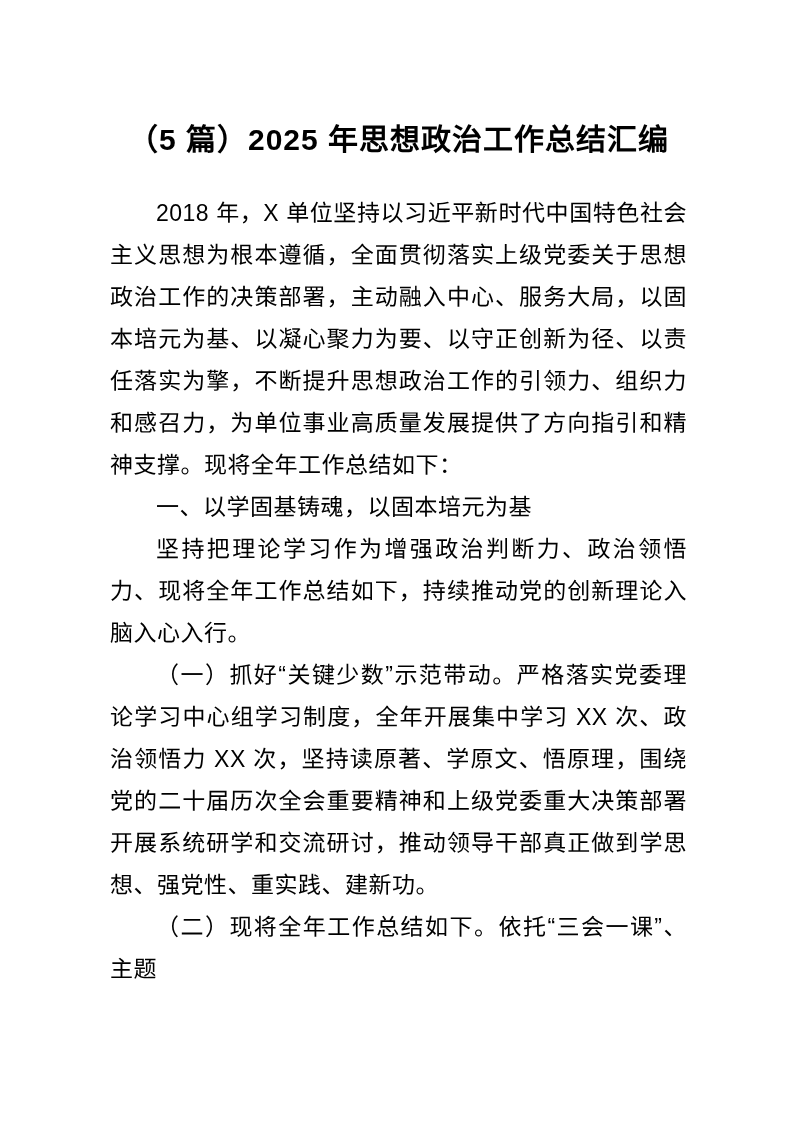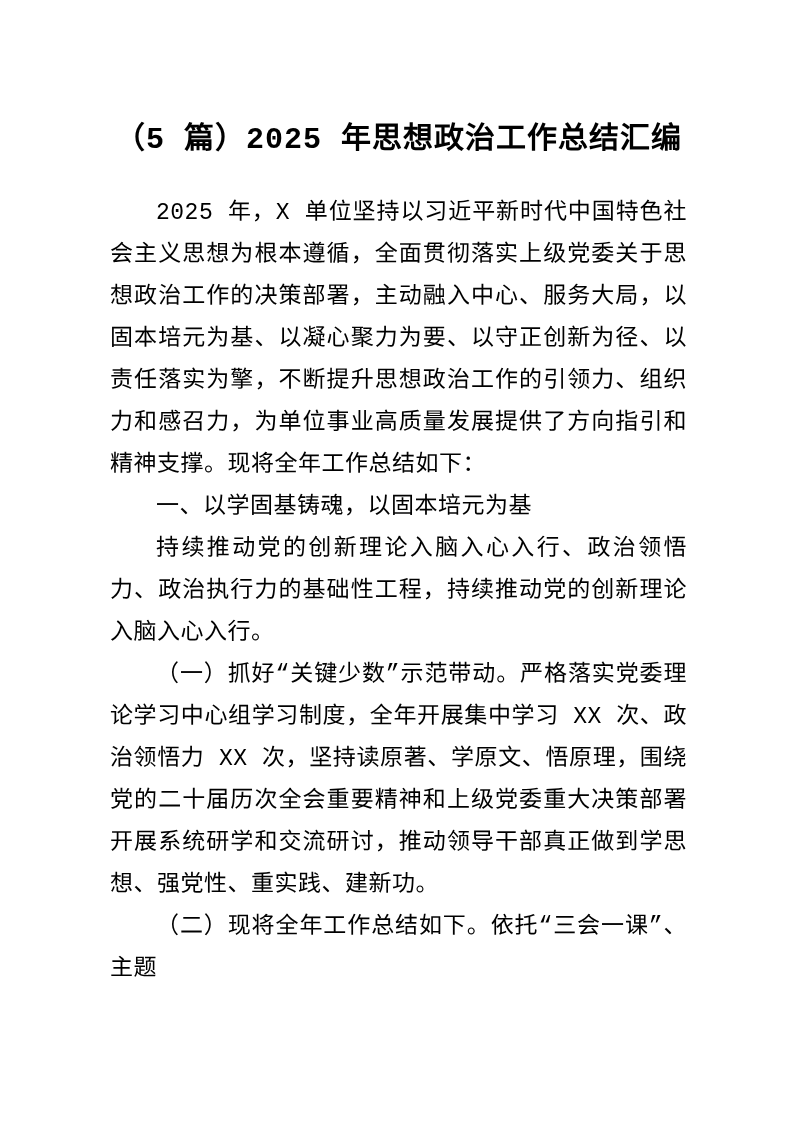--- a/index.html
+++ b/index.html
@@ -9,21 +9,21 @@
   }
   .page {
     position: relative;
     width: 793px;
     height: 1122px;
     margin: 0 auto;
     background: #ffffff;
     overflow: hidden;
     box-sizing: border-box;
     padding: 116px 106px 0 110px;
-    font-family: Liberation Mono, monospace;
+    font-family: Liberation Sans, sans-serif;
     color: #000000;
   }
   .doc-title {
     margin: 0 0 28px 0;
     font-size: 30px;
     line-height: 48px;
     font-weight: bold;
     text-align: center;
     letter-spacing: 1px;
     white-space: nowrap;
@@ -39,19 +39,19 @@
     word-break: break-all;
   }
 </style>
 </head>
 <body>
 
 <div class="page">
   <h1 class="doc-title">（5 篇）2025 年思想政治工作总结汇编</h1>
 
   <div class="doc-body">
-    <p>2025 年，X 单位坚持以习近平新时代中国特色社会主义思想为根本遵循，全面贯彻落实上级党委关于思想政治工作的决策部署，主动融入中心、服务大局，以固本培元为基、以凝心聚力为要、以守正创新为径、以责任落实为擎，不断提升思想政治工作的引领力、组织力和感召力，为单位事业高质量发展提供了方向指引和精神支撑。现将全年工作总结如下：</p>
+    <p>2018 年，X 单位坚持以习近平新时代中国特色社会主义思想为根本遵循，全面贯彻落实上级党委关于思想政治工作的决策部署，主动融入中心、服务大局，以固本培元为基、以凝心聚力为要、以守正创新为径、以责任落实为擎，不断提升思想政治工作的引领力、组织力和感召力，为单位事业高质量发展提供了方向指引和精神支撑。现将全年工作总结如下：</p>
     <p>一、以学固基铸魂，以固本培元为基</p>
-    <p>持续推动党的创新理论入脑入心入行、政治领悟力、政治执行力的基础性工程，持续推动党的创新理论入脑入心入行。</p>
+    <p>坚持把理论学习作为增强政治判断力、政治领悟力、现将全年工作总结如下，持续推动党的创新理论入脑入心入行。</p>
     <p>（一）抓好“关键少数”示范带动。严格落实党委理论学习中心组学习制度，全年开展集中学习 XX 次、政治领悟力 XX 次，坚持读原著、学原文、悟原理，围绕党的二十届历次全会重要精神和上级党委重大决策部署开展系统研学和交流研讨，推动领导干部真正做到学思想、强党性、重实践、建新功。</p>
     <p>（二）现将全年工作总结如下。依托“三会一课”、主题</p>
   </div>
 </div>
 
 </body></html>

